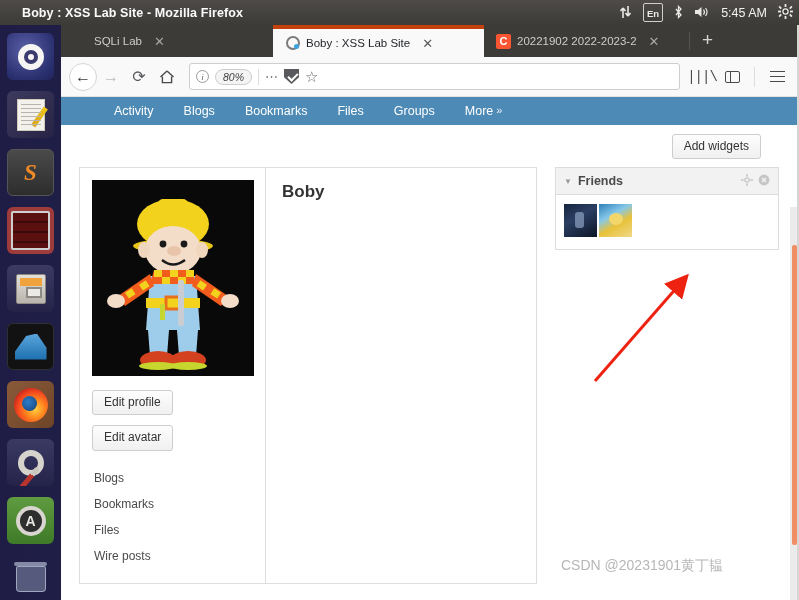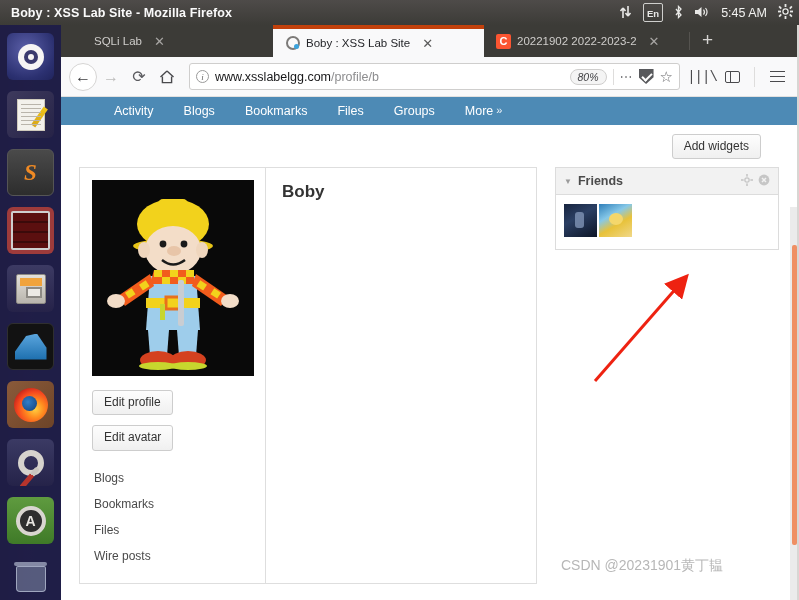--- a/index.html
+++ b/index.html
@@ -16,21 +16,21 @@
   
   .titlebar {
     position: absolute; top: 0; left: 0;
     width: 799px; height: 25px;
     background: linear-gradient(to bottom, #4e4b49, #3c3b37);
     color: #ffffff;
     display: flex; align-items: center;
   }
   .titlebar-text {
     font-size: 12.5px; font-weight: bold;
-    margin-left: 11px; letter-spacing: .1px;
+    margin-left: 22px; letter-spacing: .1px;
     color: #fafafa; white-space: nowrap;
   }
   .tray {
     position: absolute; right: 6px; top: 0; height: 25px;
     display: flex; align-items: center; gap: 11px;
     color: #e8e8e6; font-size: 12px;
   }
   .tray-ico { display: inline-block; line-height: 1; }
   .tray-lang {
     border: 1px solid #cfcfcd; border-radius: 2px;
@@ -384,21 +384,20 @@
       <span class="navbtn">⟳</span>
       <span class="navbtn">
         <svg width="16" height="16" viewBox="0 0 16 16">
             <path d="M8 2 L14.5 8 M8 2 L1.5 8" stroke="#4a4a4d" stroke-width="1.4" fill="none"></path>
             <path d="M3.4 7.4 L3.4 13.6 L12.6 13.6 L12.6 7.4" stroke="#4a4a4d" stroke-width="1.4" fill="none"></path>
           </svg>
       </span>
 
       <div class="urlbar">
         <span class="url-i">i</span>
-        <span class="url-text"><b>www.xsslabelgg.com</b><span>/profile/b</span></span>
         <span class="zoombadge">80%</span>
         <span class="url-sep"></span>
         <span class="url-ico">⋯</span>
         <span class="url-ico">
             <span class="shield"></span>
           </span>
         <span class="url-ico star">☆</span>
       </div>
 
       <div class="navbar-right">

